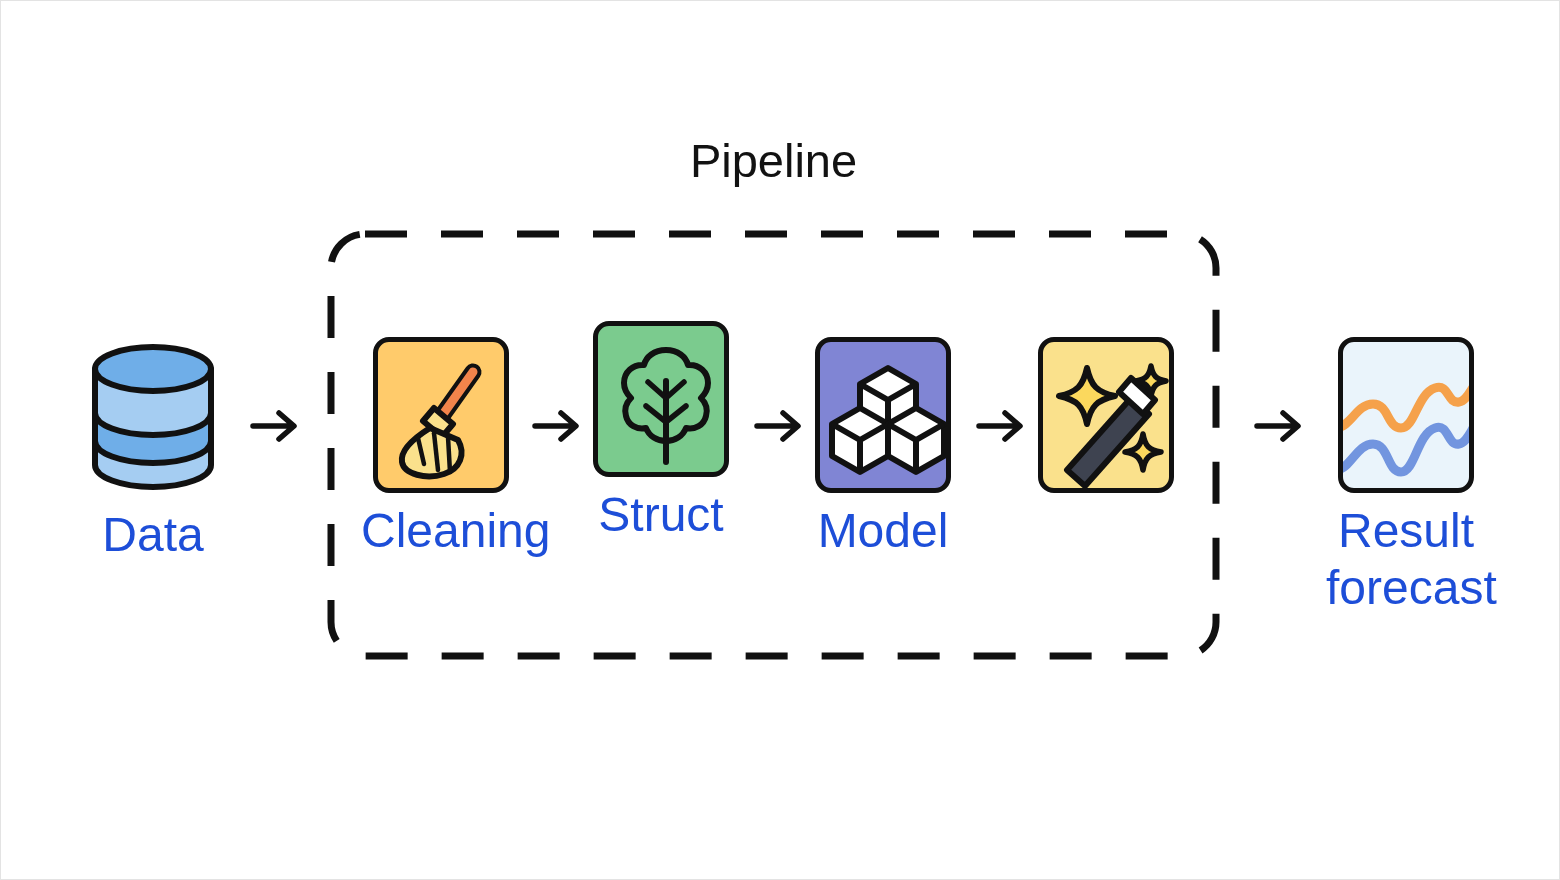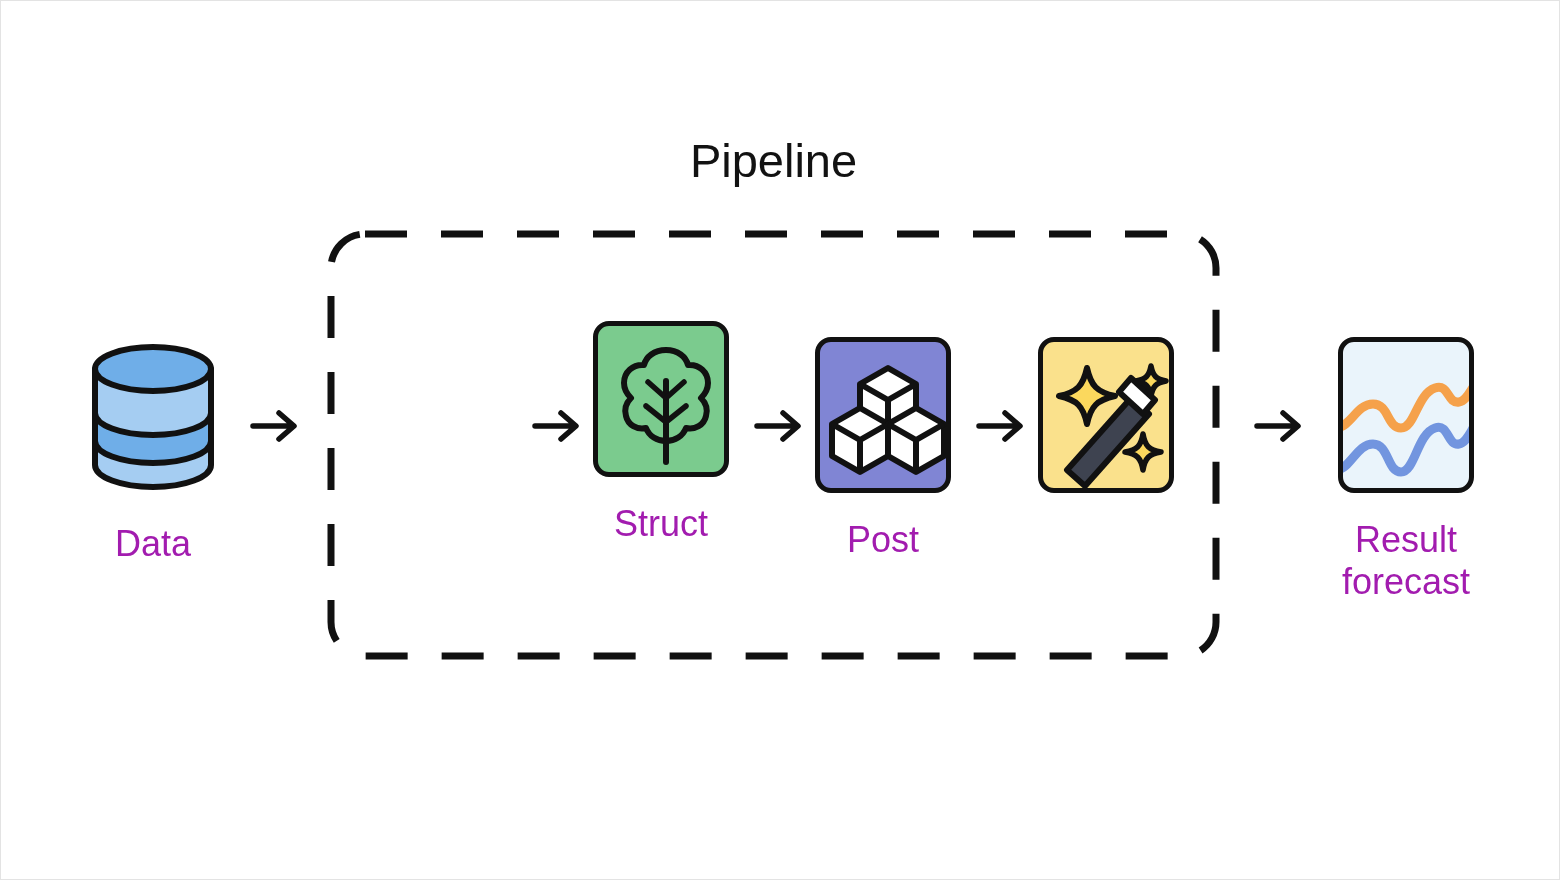--- a/index.html
+++ b/index.html
@@ -52,24 +52,24 @@
     width: 136px;
     height: 156px;
     margin: 0 auto;
     border: 5px solid #111111;
     border-radius: 16px;
     box-sizing: border-box;
     position: relative;
     overflow: hidden;
   }
   .node-label {
-    margin-top: 26px;
-    font-size: 36px;
+    margin-top: 10px;
+    font-size: 48px;
     line-height: 1.18;
-    color: #a21caf;
+    color: #1d4ed8;
     white-space: pre-line;
   }
 
   
   .tile-cleaning { background: #FFCB6B; }
   .tile-struct   { background: #7BCB8E; }
   .tile-model    { background: #8085D4; }
   .tile-post     { background: #FAE18C; }
   .tile-result   { background: #EAF4FB; }
 
@@ -123,20 +123,38 @@
     </div>
     <div class="node-label">Data</div>
   </div>
 
   <div class="arrow" style="left:248px; top:405px;">
     <svg width="56" height="40" viewBox="0 0 56 40">
       <path d="M4,20 L44,20 M30,7 L45,20 L30,33" fill="none" stroke="#111111" stroke-width="5.5" stroke-linecap="round" stroke-linejoin="round"></path>
     </svg>
   </div>
 
+  <div class="node" style="left:360px; top:336px;">
+    <div class="tile tile-cleaning">
+      <svg width="136" height="156" viewBox="0 0 136 156">
+
+        <path d="M95,30 L63,75" stroke="#111111" stroke-width="17" stroke-linecap="round" fill="none"></path>
+        <path d="M95,30 L63,75" stroke="#F2844B" stroke-width="9" stroke-linecap="round" fill="none"></path>
+
+        <path d="M56,66 L75,82 L64,95 L45,79 Z" fill="#FAE18C" stroke="#111111" stroke-width="6" stroke-linejoin="round"></path>
+
+        <path d="M52,86 C36,96 22,108 24,120 C26,132 48,138 66,132 C82,127 88,112 80,98 Z" fill="#FAE18C" stroke="#111111" stroke-width="6" stroke-linejoin="round"></path>
+
+        <path d="M40,96 L46,122" stroke="#111111" stroke-width="4.5" stroke-linecap="round" fill="none"></path>
+        <path d="M56,91 L60,128" stroke="#111111" stroke-width="4.5" stroke-linecap="round" fill="none"></path>
+        <path d="M70,95 L72,130" stroke="#111111" stroke-width="4.5" stroke-linecap="round" fill="none"></path>
+      </svg>
+    </div>
+    <div class="node-label">Cleaning</div>
+  </div>
 
   <div class="arrow" style="left:530px; top:405px;">
     <svg width="56" height="40" viewBox="0 0 56 40">
       <path d="M4,20 L44,20 M30,7 L45,20 L30,33" fill="none" stroke="#111111" stroke-width="5.5" stroke-linecap="round" stroke-linejoin="round"></path>
     </svg>
   </div>
 
   <div class="node" style="left:580px; top:320px;">
     <div class="tile tile-struct">
       <svg width="136" height="156" viewBox="0 0 136 156">
@@ -184,21 +202,21 @@
           <path d="M40,66 L68,82 L68,114 L40,130 L12,114 L12,82 Z"></path>
           <path d="M12,82 L40,98 L68,82" fill="none"></path>
           <path d="M40,98 L40,130" fill="none"></path>
 
           <path d="M96,66 L124,82 L124,114 L96,130 L68,114 L68,82 Z"></path>
           <path d="M68,82 L96,98 L124,82" fill="none"></path>
           <path d="M96,98 L96,130" fill="none"></path>
         </g>
       </svg>
     </div>
-    <div class="node-label">Post</div>
+    <div class="node-label">Model</div>
   </div>
 
   <div class="arrow" style="left:974px; top:405px;">
     <svg width="56" height="40" viewBox="0 0 56 40">
       <path d="M4,20 L44,20 M30,7 L45,20 L30,33" fill="none" stroke="#111111" stroke-width="5.5" stroke-linecap="round" stroke-linejoin="round"></path>
     </svg>
   </div>
 
   <div class="node" style="left:1025px; top:336px;">
     <div class="tile tile-post">

